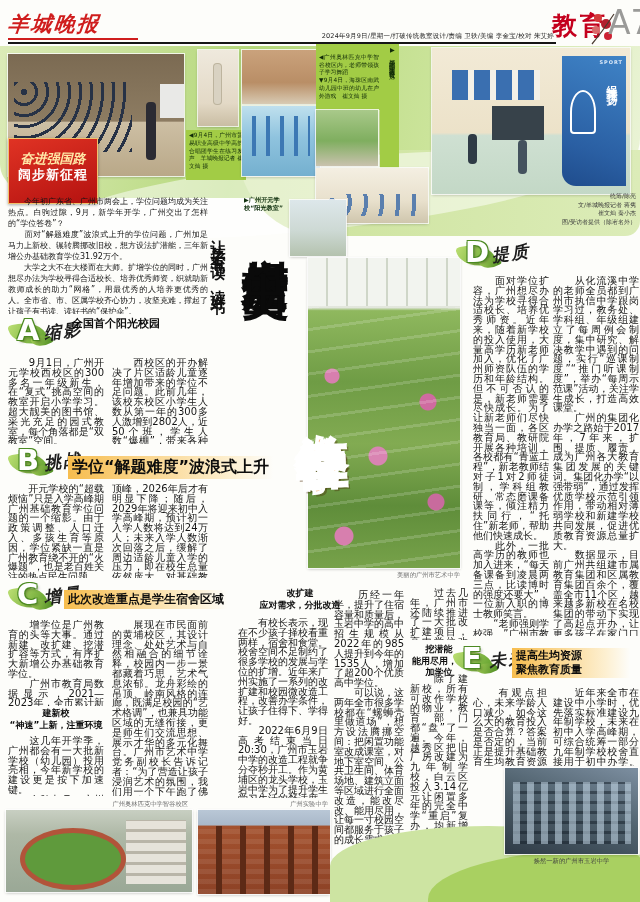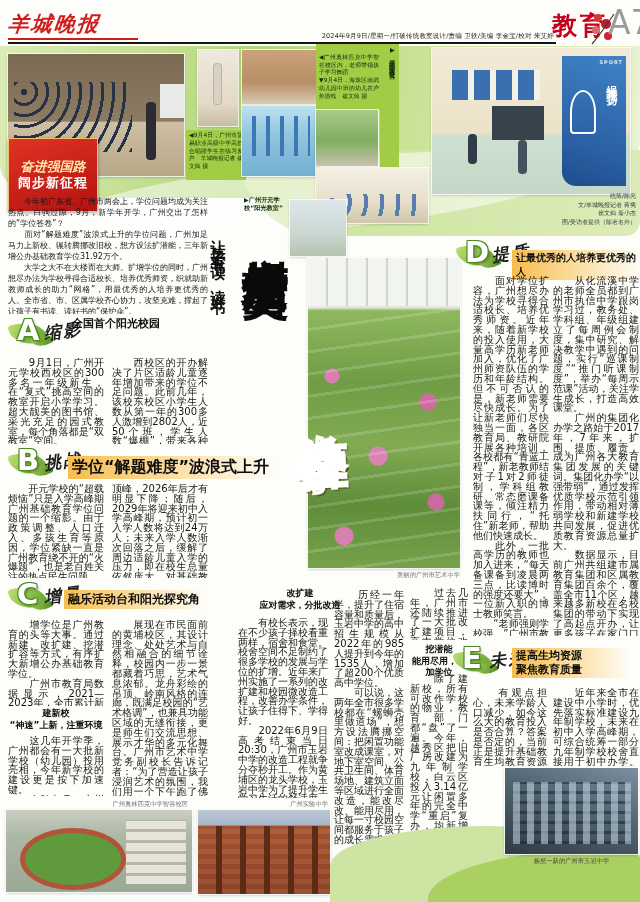--- a/index.html
+++ b/index.html
@@ -107,21 +107,21 @@
     <div class="abs" style="left:60px;top:58px;width:52px;height:34px;background:#37424a"></div>
     <div class="abs" style="left:130px;top:8px;width:64px;height:130px;background:linear-gradient(200deg,#3f83c6 0%,#2a5fa3 70%,#1f4c8c 100%);border-radius:0 0 0 14px">
       <div class="sport abs" style="right:3px;top:3px">SPORT</div>
       <div class="wallword abs" style="right:8px;top:20px">绳舞飞扬</div>
       <div class="abs" style="left:8px;top:34px;width:22px;height:40px;border:2px solid #fff;border-radius:50% 50% 4px 4px"></div>
     </div>
     <div class="abs" style="left:36px;top:86px;width:9px;height:30px;background:#2f3b46;border-radius:4px"></div>
     <div class="abs" style="left:86px;top:92px;width:9px;height:34px;background:#44525e;border-radius:4px"></div>
   </div>
 
-  <div class="abs badge" style="left:8px;top:138px;width:88px;height:52px;padding-top:20px">
+  <div class="abs badge" style="left:8px;top:138px;width:88px;height:52px;padding-top:12px">
     <div class="b1">奋进强国路</div>
     <div class="b2">阔步新征程</div>
   </div>
 
   <div class="abs" style="left:244px;top:196px;width:44px;height:24px;font-size:6.2px;line-height:8px;font-weight:700;color:#143311;white-space:pre-line">▶广州开元学
 校“阳光教室”</div>
   <div class="ph" style="left:290px;top:200px;width:56px;height:56px;background:linear-gradient(180deg,#dde7ea 0%,#cdd9d4 55%,#b4c2ae 100%)"></div>
 
   <div class="abs credits" style="left:546px;top:192px;width:90px">统筹/陈亮
 文/羊城晚报记者 蒋隽
@@ -165,21 +165,21 @@
 　　现阶段，这道学位问题的“解题难度”呈波浪式上升：小学一年级入学人数2023年达到历史最高峰27万人，这27万的“压力”将逐年向后逐年级传导，2026年小学在校人数将达到</div>
   <div class="bt" style="left:112px;top:484px;width:96px;height:94px">顶峰，2026年后才有明显下降；随后，2029年将迎来初中入学高峰期，预计初一入学人数将达到24万人；未来入学人数渐次回落之后，缓解了周边适龄儿童入学的压力，即在校生总量依然庞大，对基础教育资源承载能力带来了巨大挑战。
 　　此外，广州优质教育资源更多集中在中心城区，而近年来新增学龄人口聚集在外围城区，由此带来资源配置和需求不相匹配的问题。</div>
 
   <div class="abs leaf" style="left:10px;top:578px">
     <i class="lf"></i>
       <i class="lf2"></i>
     <b class="ltr">C</b>
     <em class="nm">增量</em>
   </div>
-  <div class="abs hband" style="left:64px;top:590px;font-size:12px">融乐活动台和阳光探究角</div>
+  <div class="abs hband" style="left:64px;top:590px;font-size:12px">此次改造重点是学生宿舍区域</div>
   <div class="bt" style="left:8px;top:620px;width:96px;height:86px">　　增学位是广州教育的头等大事。通过新建、改扩建、挖潜扩容等方式，有序扩大新增公办基础教育学位。
 　　广州市教育局数据显示，2021—2023年，全市累计新增公办基础教育学位31.92万个，其中小学16.56万个，初中7.42万个。新增学位以新建、改扩建为主，达到27.35万个。2024年，全市计划新增公办基础教育学位7万个。由于处在小学、初中入学高峰，义务教育学位占比最大。</div>
   <div class="sh" style="left:8px;top:708px;width:96px">建新校
 “神速”上新，注重环境</div>
   <div class="bt" style="left:8px;top:736px;width:96px;height:60px">　　这几年开学季，广州都会有一大批新学校（幼儿园）投用亮相，今年新学校的建设更是按下加速键。
 　　金秋九月，广州市艺术中学黄埔校区迎来首批学子。作为一所汇聚美术、书法、音乐、舞蹈、传媒等多元艺术特色的公办综合艺术类高中，该校以64个教学班的规模，正式拓宽省内未来艺术教育新版图。</div>
   <div class="bt" style="left:112px;top:620px;width:96px;height:176px">　　展现在市民面前的黄埔校区，其设计理念、处处艺术与自然相融合的细节诠释，校园内一步一景都藏着巧思，艺术气息浓郁。龙舟彩绘的吊顶、岭南风格的连廊，既满足校园的“艺术格调”，也兼具功能区域的无缝衔接，更是师生们交流思想、展示才华的多元化舞台。广州市艺术中学党务副校长告诉记者：“为了营造让孩子浸润艺术的氛围，我们用一个下午跑了佛山、珠海、江门三个城市，只为寻找能与校园气质完美融合的景观。”
 　　广州奥林匹克中学智谷校区2023年7月6日打下第一根桩，2024年9月2日就迎来了小学和初中新生。一年的时间，平地起高楼完成建筑面积约4万平方米，提供一年级入学使用，缓解了周边适龄儿童入学的压力。该校所在的天河广氮片区，随学位的增加而更添人气。</div>
 
   <div class="sh" style="left:252px;top:588px;width:96px">改扩建
@@ -194,21 +194,20 @@
 能用尽用，增加学位</div>
   <div class="bt" style="left:410px;top:674px;width:58px;height:224px">　　除了建新校，所有可改作学校的物业，教育部门都“盘”了一遍。今年，越秀区把旧厂房改建为九年制学校，白云区投入3.14亿元让闲置多年的完全中学“重启”复办，均新增了一批家门口的公办学位。
 　　9月4日，记者走访看到，经过翻新改造的校园已焕然一新，教学楼、宿舍、食堂以及运动场地全部投入使用，新招的5个初中班学生开心入读。目前在校的30名教师中有20位是硕士研究生，将逐步回归正常周期。</div>
 
   <div class="abs leaf" style="left:458px;top:236px">
     <i class="lf"></i>
       <i class="lf2"></i>
     <b class="ltr">D</b>
     <em class="nm">提质</em>
   </div>
-  <div class="abs hband" style="left:512px;top:250px;font-size:10px">让最优秀的人培养更优秀的人</div>
   <div class="bt" style="left:473px;top:276px;width:76px;height:360px">　　面对学位扩容，广州想尽办法为学校寻得合适校长、培养优秀师资。近年来，随着新学校的投入使用，大量高学历新老师加入，优化了广州师资队伍的学历和年龄结构。但不可否认的是，新老师需要尽快成长。为了让新老师们尽快独当一面，各区教育局、教研院开展各种培训，各校都有“青蓝工程”，新老教师结对子1对2师徒制，学科组教研、常态磨课备课等，倾注精力扶同行，“托住”新老师，帮助他们快速成长。
 　　此外，一批高学历的教师也加入进来，“每天备课备到凌晨两三点，比读博时的强度还要大”，一位新入职的博士教师笑言。
 　　“老师强则学校强。”广州市教育局相关负责人表示，近三年全市新招聘教师中，研究生学历占比持续提升，教师队伍的整体素质为教育质量提升打下坚实基础，也为新校“开办即优质”提供了可能。</div>
   <div class="bt" style="left:553px;top:276px;width:86px;height:360px">　　从化流溪中学的老师全员都到广州市执信中学跟岗学习过，教务处、学科组、年级组建立了每周例会制度，集中研究、解决教学中遇到的问题，实行“巡课制度”“推门听课制度”，举办“每周示范课”活动，关注学生成长，打造高效课堂。
 　　广州的集团化办学之路始于2017年，7年来，扩围、提质、履责，成为广州各大教育集团发展的关键词。集团化办学“以强带弱”，通过发挥优质学校示范引领作用，带动相对薄弱学校和新建学校共同发展，促进优质教育资源总量扩大。
 　　数据显示，目前广州共组建市属教育集团和区属教育集团百余个，覆盖全市11个区，越来越多新校在名校集团的带动下实现了高起点开办，让更多孩子在家门口上好学、读好书。</div>
 
   <div class="abs leaf" style="left:455px;top:642px">
     <i class="lf"></i>
       <i class="lf2"></i>

